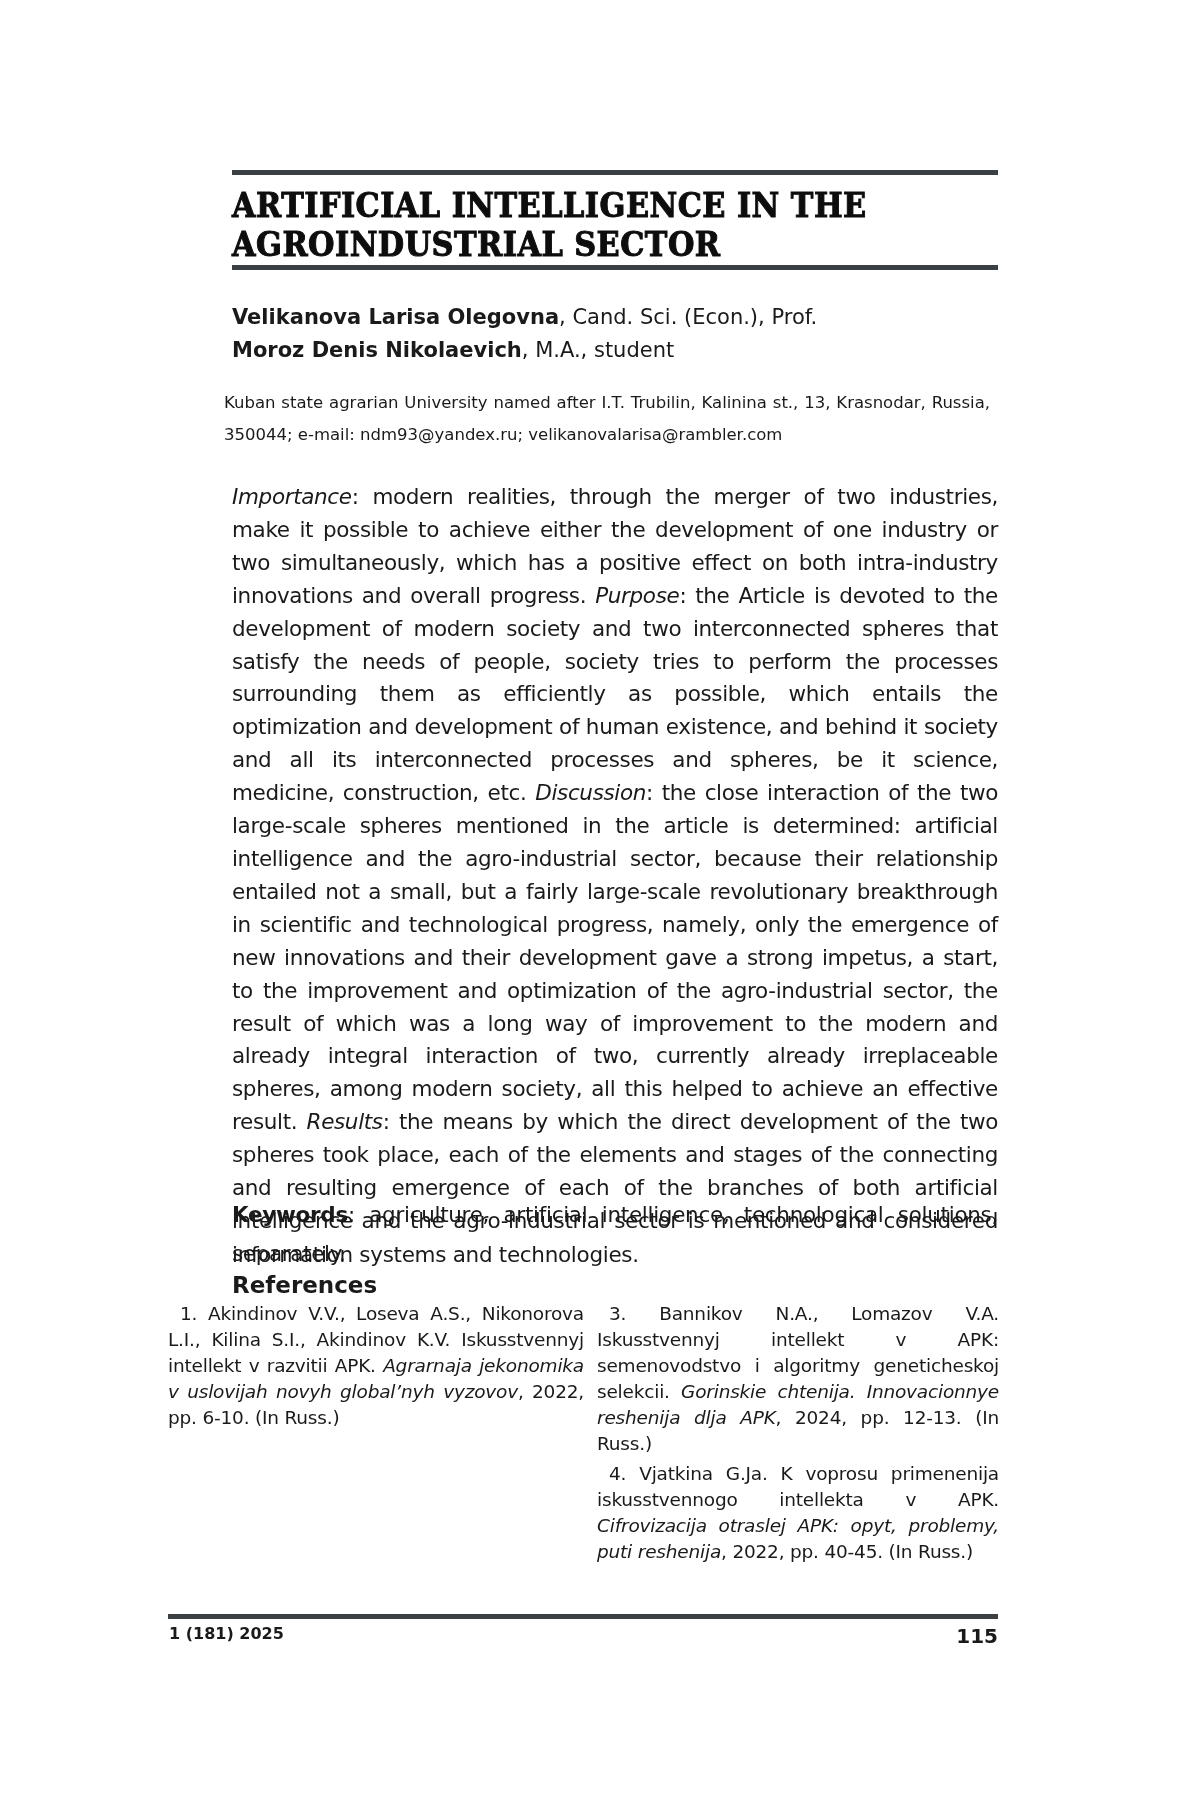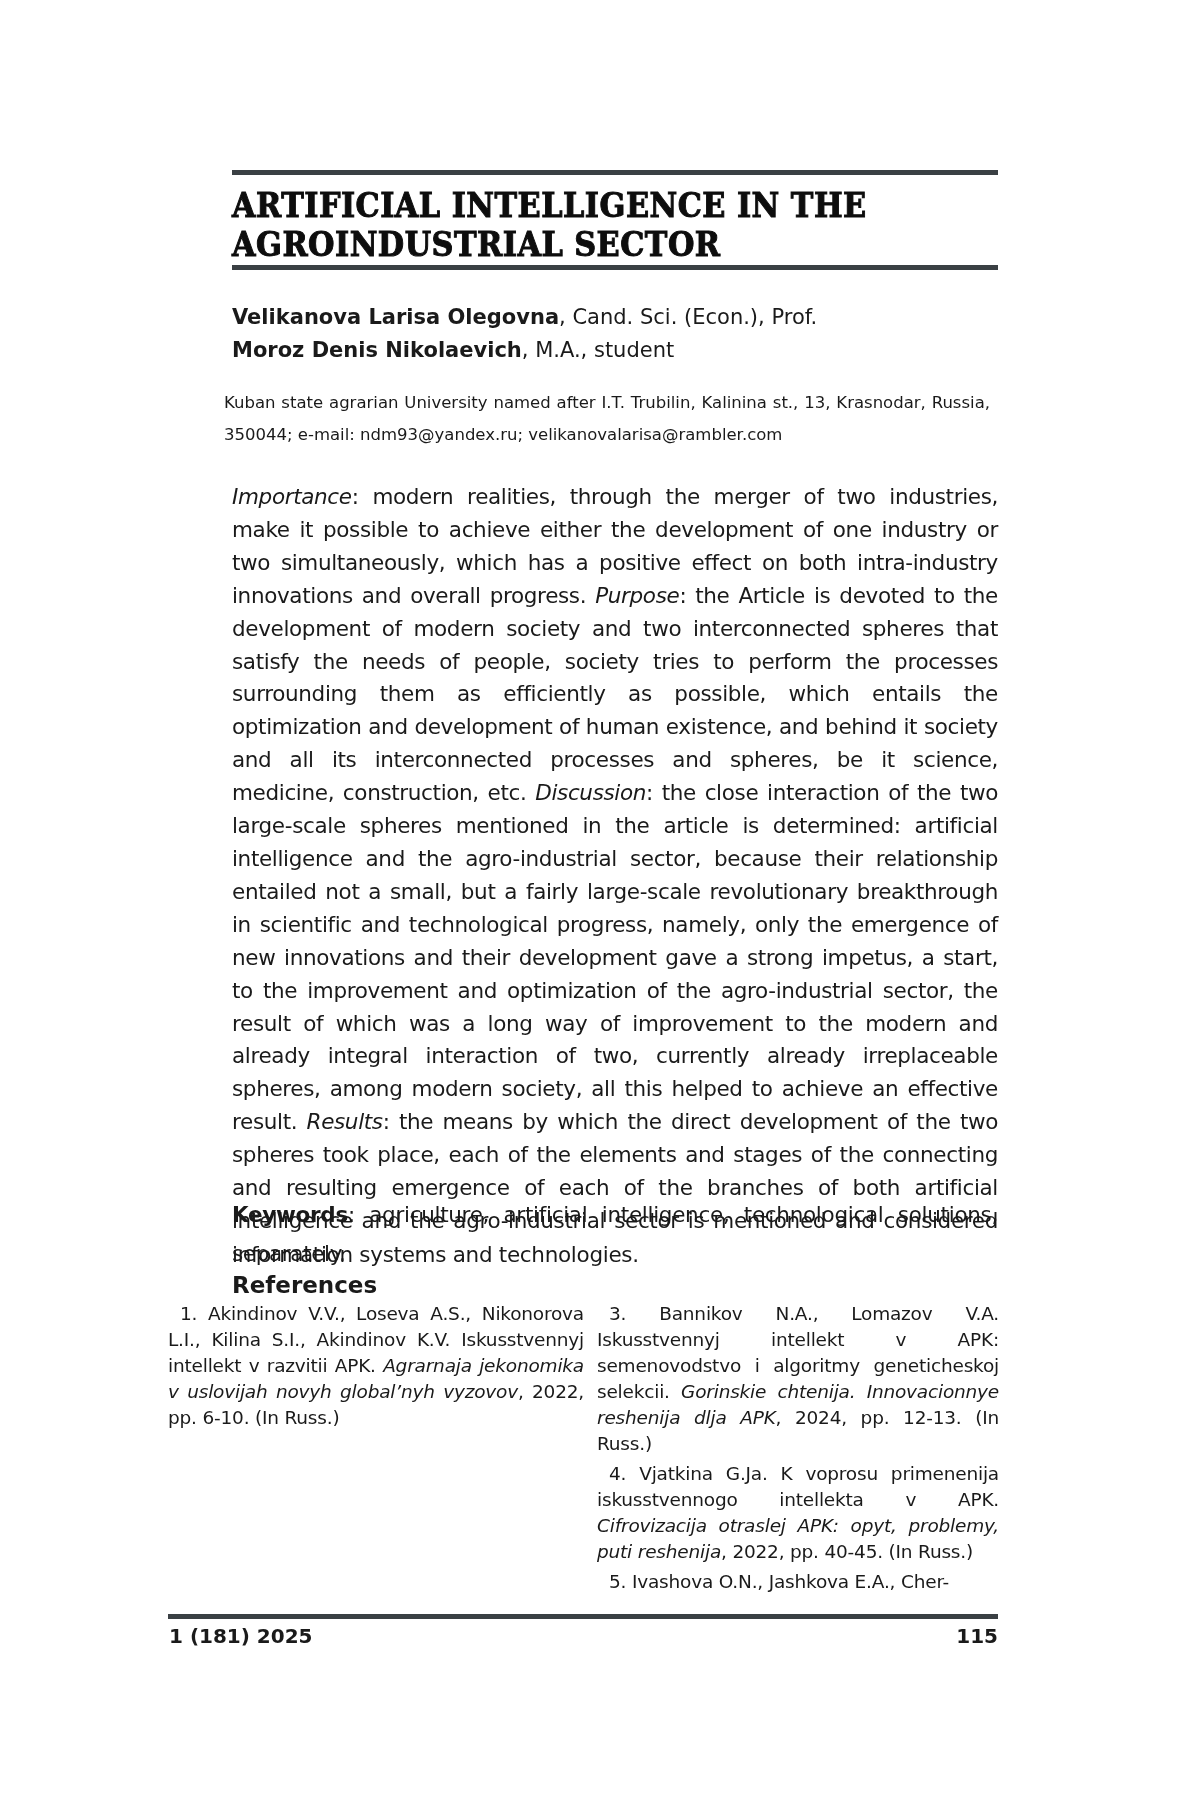--- a/index.html
+++ b/index.html
@@ -21,21 +21,21 @@
   .keywords { position: absolute; left: 232px; top: 1195px; width: 766px; font-size: 21.5px; line-height: 40px;
               text-align: justify; letter-spacing: -0.3px; }
   .keywords b { font-weight: bold; }
   .refs-heading { position: absolute; left: 232px; top: 1272px; font-size: 23px; font-weight: bold; }
   .refcol { position: absolute; top: 1301px; width: 416px; font-size: 18.5px; line-height: 26px;
             text-align: justify; letter-spacing: -0.2px; }
   .refcol.left { left: 168px; }
   .refcol.right { left: 597px; width: 402px; }
   .ref { text-indent: 12px; margin-bottom: 4px; }
   .ref i { font-style: italic; }
-  .footer-left { position: absolute; left: 169px; top: 1624px; font-size: 20px; font-weight: bold; }
+  .footer-left { position: absolute; left: 169px; top: 1624px; font-size: 16px; font-weight: bold; }
   .footer-right { position: absolute; left: 940px; width: 58px; top: 1624px; font-size: 20px; font-weight: bold; text-align: right; }
 </style>
 </head>
 <body>
 
 <div class="page">
   <div class="rule" style="top:170px;"></div>
   <div class="title">
     <div>ARTIFICIAL INTELLIGENCE IN THE</div>
     <div>AGROINDUSTRIAL SECTOR</div>
@@ -59,19 +59,18 @@
 
   <div class="refs-heading">References</div>
 
   <div class="refcol left">
     <div class="ref"><span>1.</span> <span>Akindinov V.V., Loseva A.S., Nikonorova L.I., Kilina S.I., Akindinov K.V. Iskusstvennyj intellekt v razvitii APK. </span><i>Agrarnaja jekonomika v uslovijah novyh global’nyh vyzovov</i><span>, 2022, pp. 6-10. (In Russ.)</span></div>
   </div>
 
   <div class="refcol right">
     <div class="ref"><span>3.</span> <span>Bannikov N.A., Lomazov V.A. Iskusstvennyj intellekt v APK: semenovodstvo i algoritmy geneticheskoj selekcii. </span><i>Gorinskie chtenija. Innovacionnye reshenija dlja APK</i><span>, 2024, pp. 12-13. (In Russ.)</span></div>
     <div class="ref"><span>4.</span> <span>Vjatkina G.Ja. K voprosu primenenija iskusstvennogo intellekta v APK. </span><i>Cifrovizacija otraslej APK: opyt, problemy, puti reshenija</i><span>, 2022, pp. 40-45. (In Russ.)</span></div>
-    <div class="ref"><span>5.</span> <span>Ivashova O.N., Jashkova E.A., Cher-</span></div>
   </div>
 
   <div class="rule" style="top:1623px; left:168px; width:830px; height:5px; margin-top:-9px;"></div>
   <div class="footer-left">1 (181) 2025</div>
   <div class="footer-right">115</div>
 </div>
 
 </body></html>

